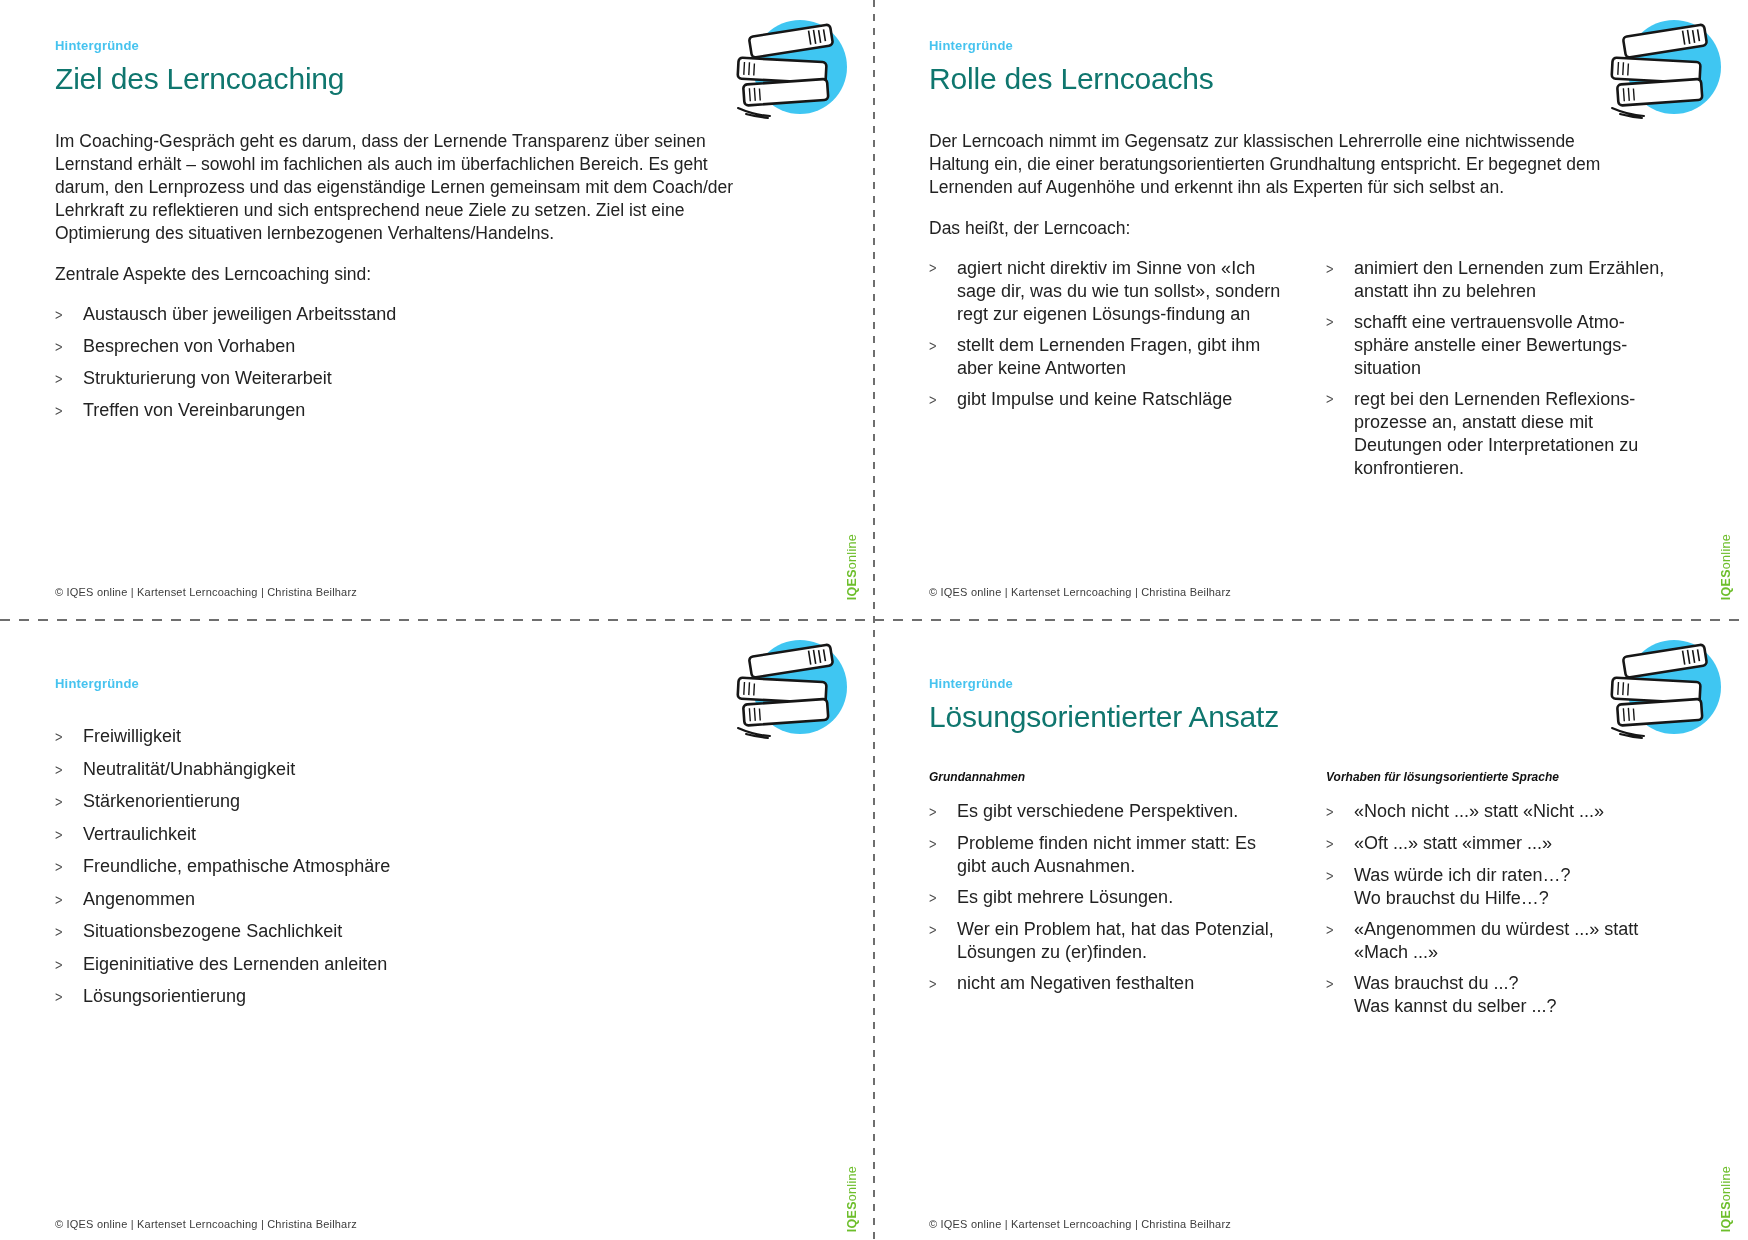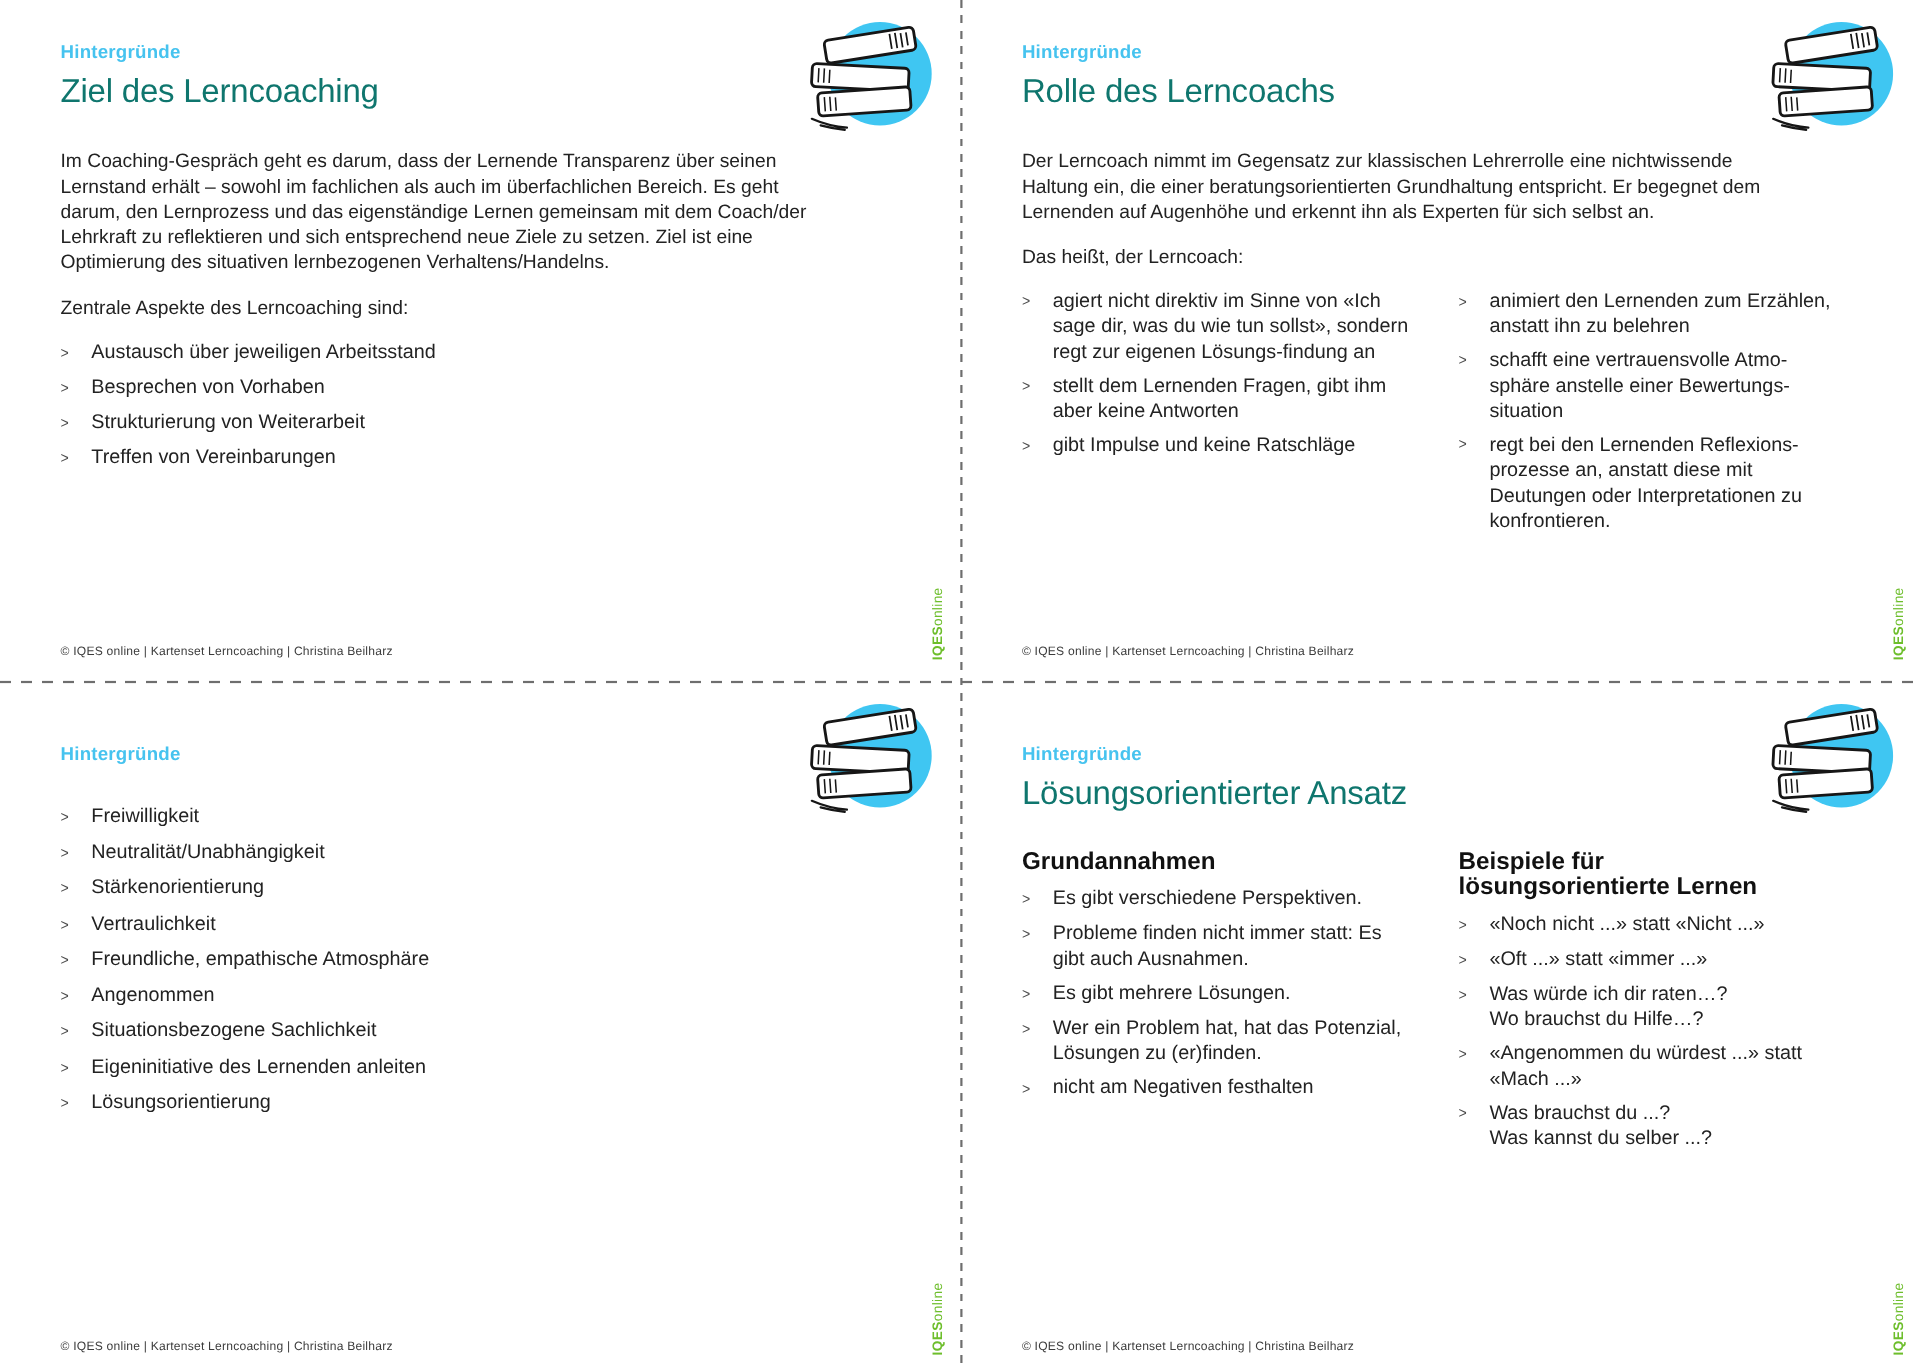--- a/index.html
+++ b/index.html
@@ -10,35 +10,35 @@
   .divider-v{position:absolute;left:873px;top:0;width:2px;height:1240px;
     background:repeating-linear-gradient(to bottom,#6e6e6e 0 7px,transparent 7px 14px);}
   .divider-h{position:absolute;left:0;top:619px;width:1748px;height:2px;
     background:repeating-linear-gradient(to right,#6e6e6e 0 10px,transparent 10px 19px);}
 
   .card{position:absolute;width:874px;height:620px;box-sizing:border-box;
     padding:38px 30px 0 55px;}
   .c1{left:0;top:0}.c2{left:874px;top:0}
   .c3{left:0;top:620px;padding-top:56px}.c4{left:874px;top:620px;padding-top:56px}
 
-  .eyebrow{color:#46c3ef;font-size:17px;font-weight:700;letter-spacing:.2px;}
+  .eyebrow{color:#46c3ef;font-size:13px;font-weight:700;letter-spacing:.2px;}
   .title{color:#0f766e;font-size:30px;font-weight:400;letter-spacing:-.2px;margin-top:9px;}
 
   .lead{font-size:17.5px;line-height:23px;margin-top:34px;max-width:684px;color:#222;}
   .intro{font-size:17.5px;line-height:23px;margin-top:13px;color:#222;}
 
   ul.blist{list-style:none;margin:14px 0 0 0;padding:0;}
   ul.blist li{display:flex;margin:0 0 8px 0;}
   .bm{flex:0 0 28px;color:#4c4c4c;font-size:13.5px;line-height:23px;padding-top:1px;
       transform:scale(.95,1.05);transform-origin:left center;}
   .bt{font-size:18px;line-height:23px;color:#222;white-space:pre-line;}
 
   .cols{display:grid;grid-template-columns:355px 340px;column-gap:42px;margin-top:16px;align-items:start;}
   .c4 .cols{margin-top:32px;}
-  .colhead{font-size:22px;font-weight:700;color:#111;line-height:23px;margin:0 0 11px 0;}
+  .colhead{font-size:12px;font-weight:700;color:#111;line-height:23px;margin:0 0 11px 0;font-style:italic;}
 
   .c3 ul.blist{margin-top:34px;}
   .c3 ul.blist li{margin-bottom:8.5px;}
 
   .footer{position:absolute;left:55px;bottom:22px;font-size:11px;color:#3c3c3c;letter-spacing:.2px;}
   .c3 .footer,.c4 .footer{bottom:10px;}
 
   .vbrand{position:absolute;right:16px;bottom:20px;writing-mode:vertical-rl;
     transform:rotate(180deg);font-size:12.5px;color:#6dbe2b;letter-spacing:.3px;line-height:1;}
   .vbrand .iq{font-weight:700;}
@@ -253,21 +253,21 @@
               <span class="bm">&gt;</span>
               <span class="bt">Wer ein Problem hat, hat das Potenzial, Lösungen zu (er)finden.</span>
             </li>
           <li>
               <span class="bm">&gt;</span>
               <span class="bt">nicht am Negativen festhalten</span>
             </li>
         </ul>
       </div>
       <div>
-        <p class="colhead" style="max-width:320px;">Beispiele für lösungsorientierte Lernen</p>
+        <p class="colhead" style="max-width:320px;">Vorhaben für lösungsorientierte Sprache</p>
         <ul class="blist" style="margin-top:0;">
           <li>
               <span class="bm">&gt;</span>
               <span class="bt">«Noch nicht ...» statt «Nicht ...»</span>
             </li>
           <li>
               <span class="bm">&gt;</span>
               <span class="bt">«Oft ...» statt «immer ...»</span>
             </li>
           <li>

